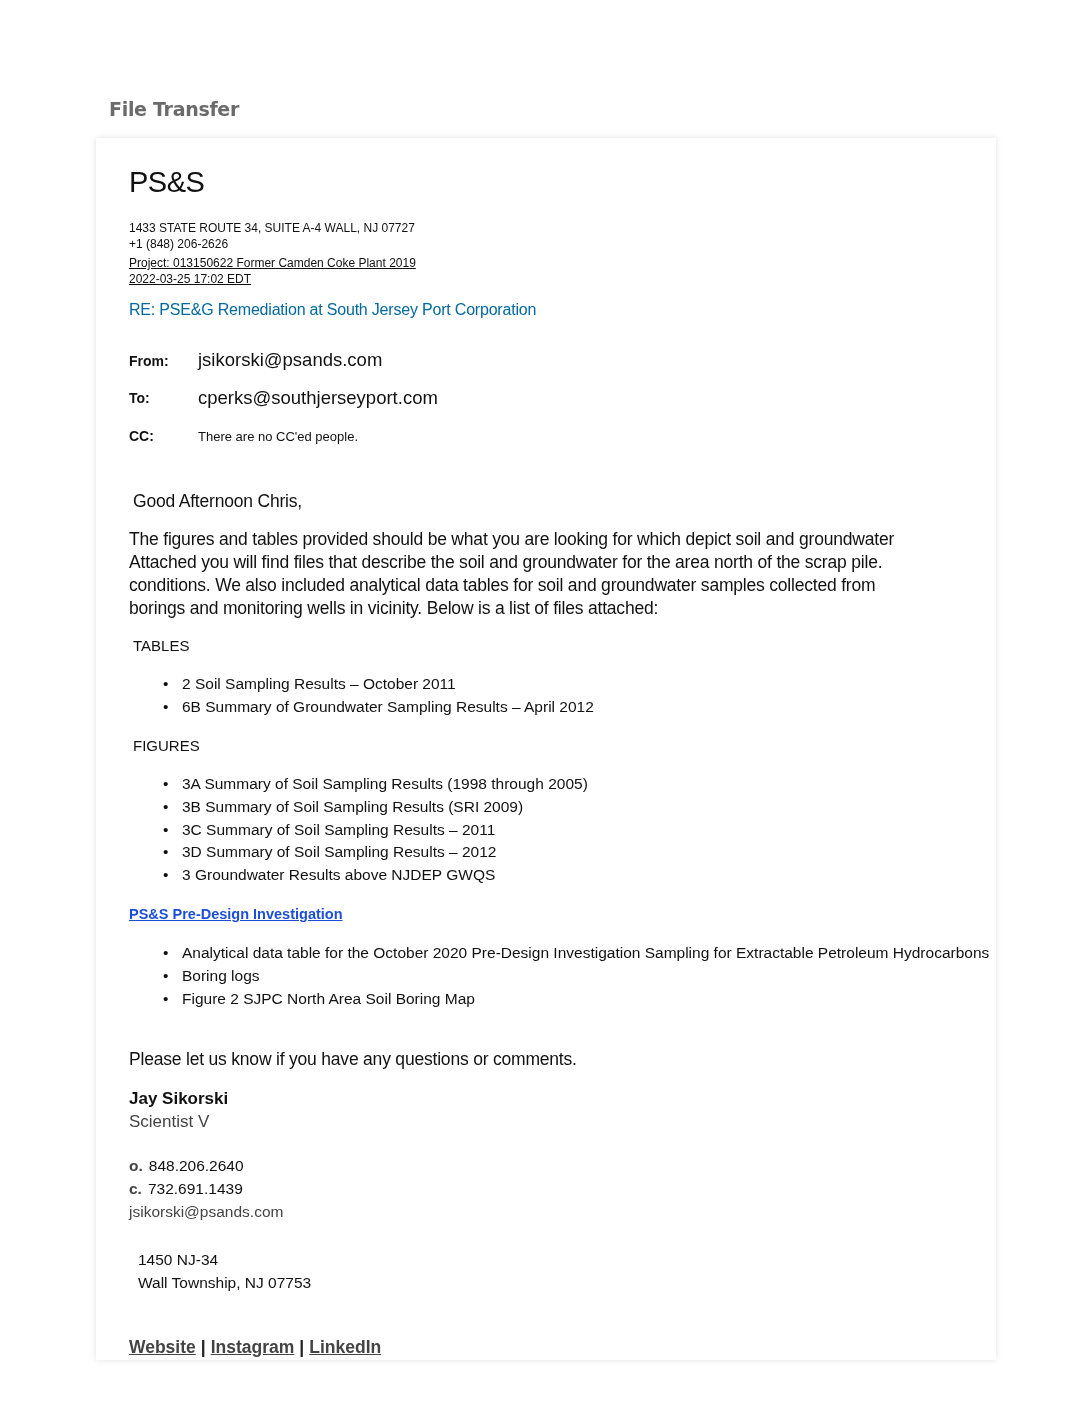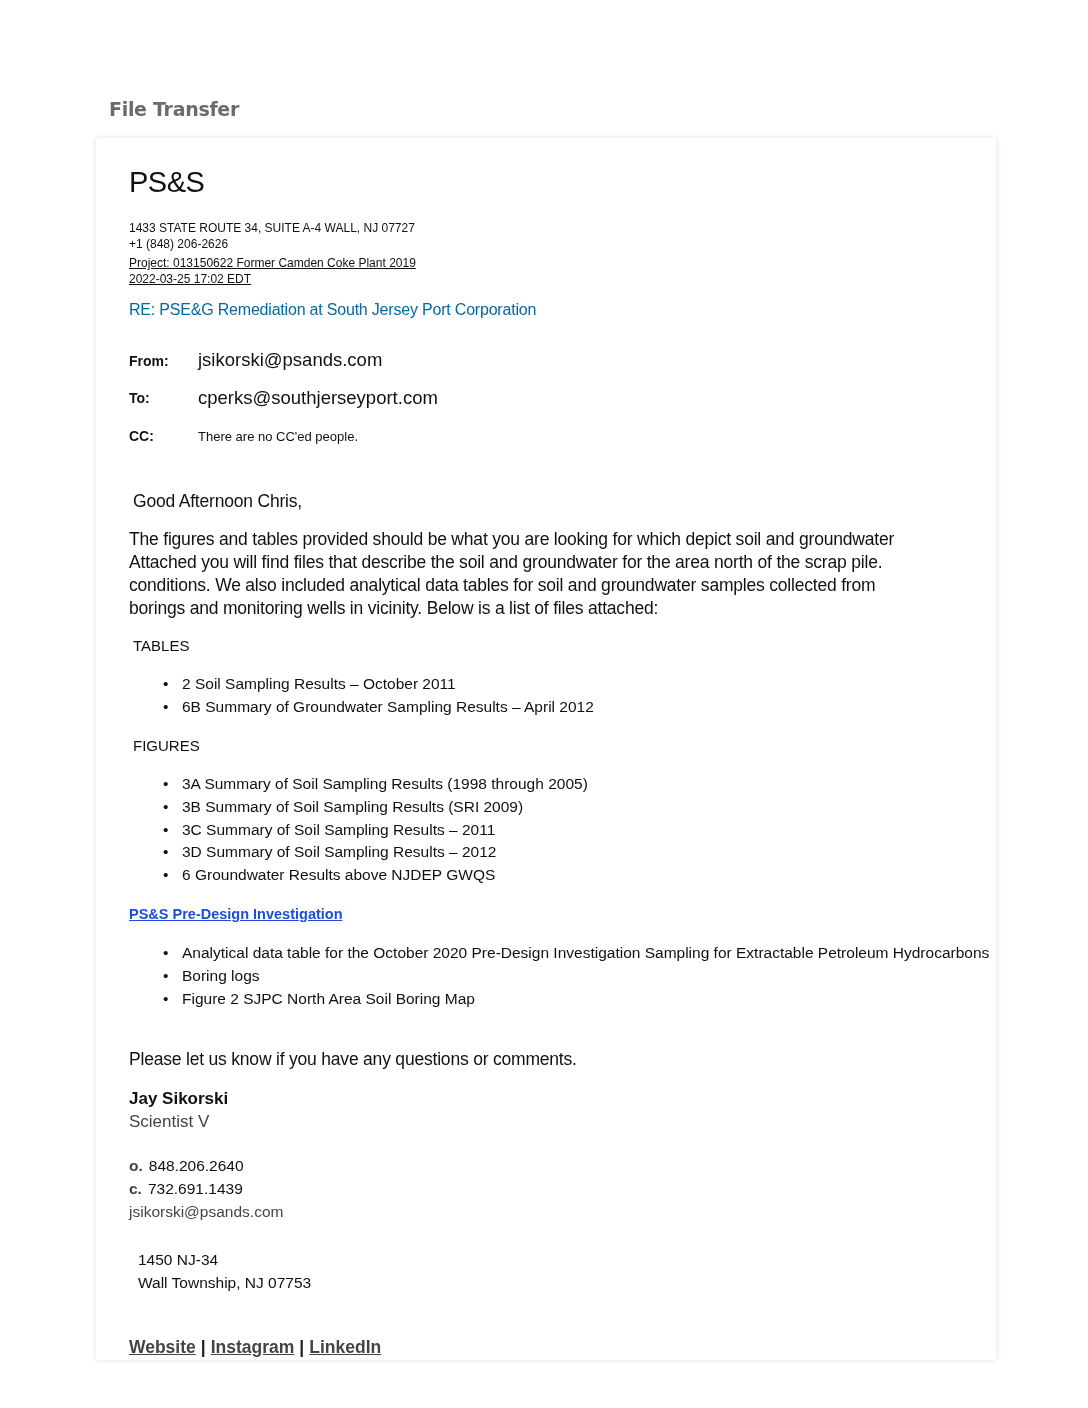--- a/index.html
+++ b/index.html
@@ -76,21 +76,21 @@
       <li>2 Soil Sampling Results – October 2011</li>
       <li>6B Summary of Groundwater Sampling Results – April 2012</li>
     </ul>
 
     <div class="section-label" style="top:599px;">FIGURES</div>
     <ul class="list" style="top:635px;">
       <li>3A Summary of Soil Sampling Results (1998 through 2005)</li>
       <li>3B Summary of Soil Sampling Results (SRI 2009)</li>
       <li>3C Summary of Soil Sampling Results – 2011</li>
       <li>3D Summary of Soil Sampling Results – 2012</li>
-      <li>6 Groundwater Results above NJDEP GWQS</li>
+      <li>3 Groundwater Results above NJDEP GWQS</li>
     </ul>
 
     <div class="pdi-head" style="top:768px;">PS&amp;S Pre-Design Investigation</div>
     <ul class="list" style="top:804px; width:820px;">
       <li>Analytical data table for the October 2020 Pre-Design Investigation Sampling for Extractable Petroleum Hydrocarbons</li>
       <li>Boring logs</li>
       <li>Figure 2 SJPC North Area Soil Boring Map</li>
     </ul>
 
     <div class="body-text" style="top:910px;">Please let us know if you have any questions or comments.</div>

